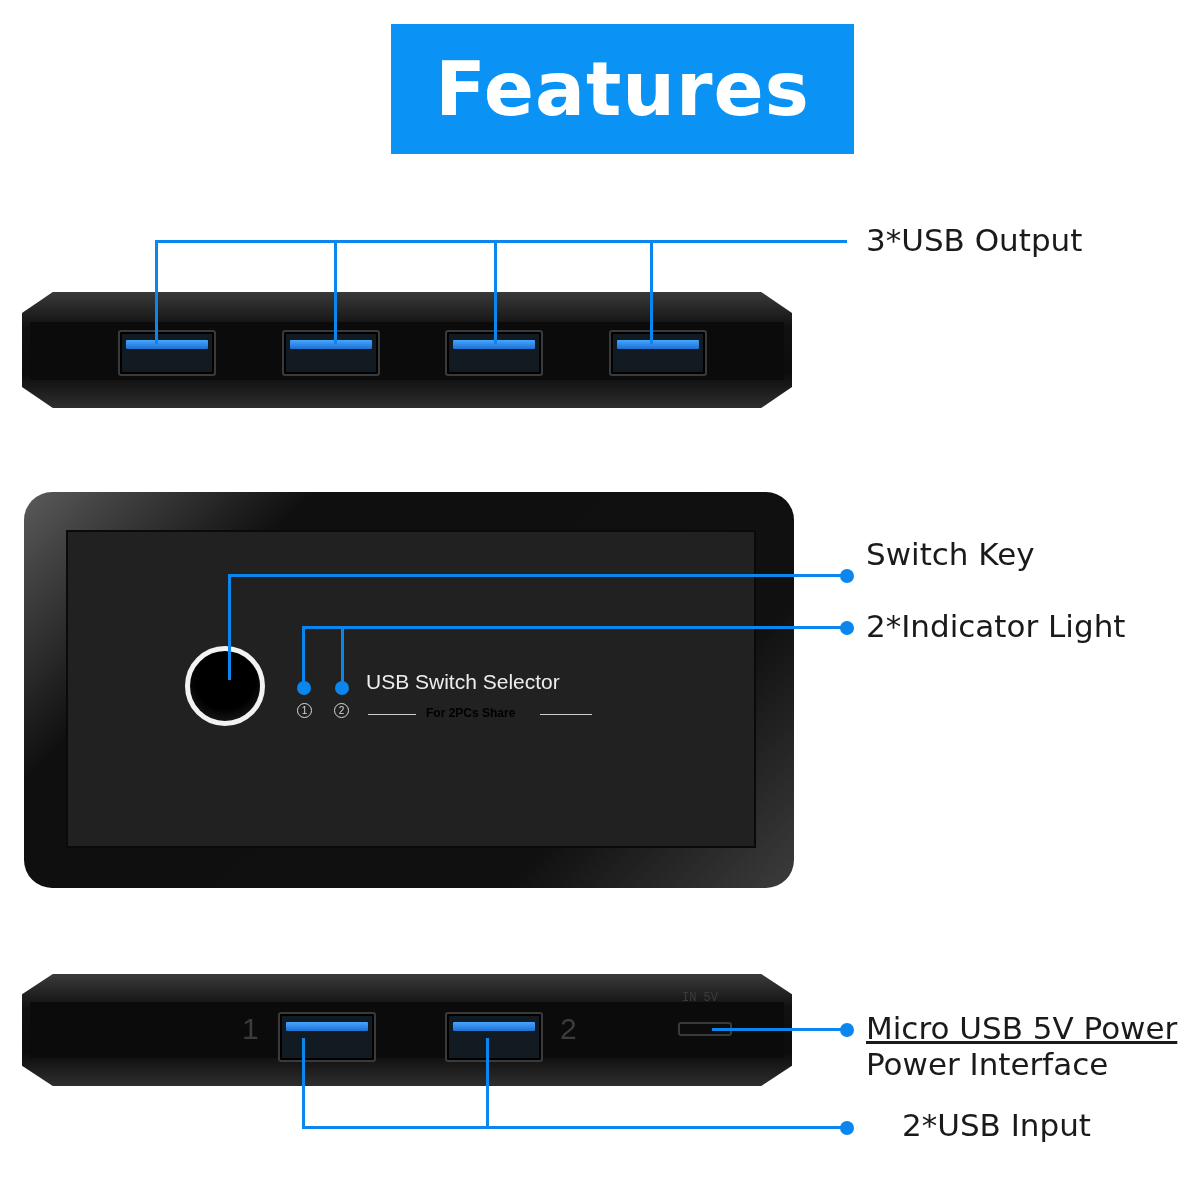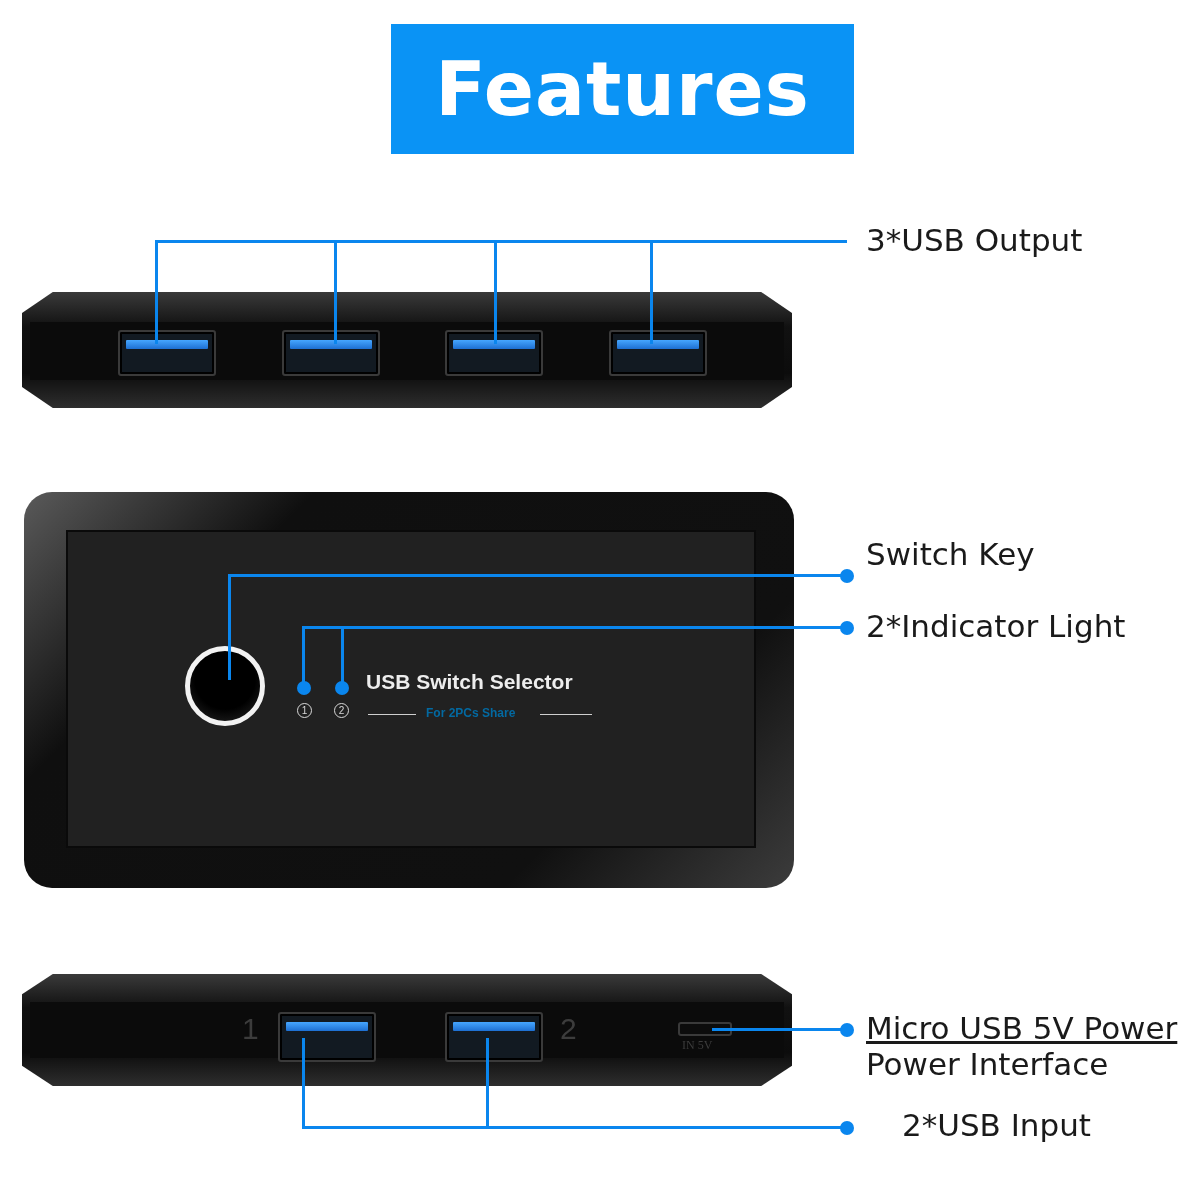--- a/index.html
+++ b/index.html
@@ -14,28 +14,28 @@
   
   .dev-side { position:absolute; background:linear-gradient(#3a3a3a,#111 30%,#0c0c0c 70%,#2e2e2e); }
   .dev-side .band { position:absolute; left:8px; right:8px; background:#0b0b0b; }
   .port { position:absolute; width:94px; height:42px; background:#121a22; border:2px solid #3a3a3a; border-radius:3px; box-shadow: inset 0 0 0 2px #000; }
   .port .tongue { position:absolute; left:6px; right:6px; top:8px; height:9px; background:linear-gradient(#46a6ff,#1d6fd2); border-radius:1px; }
 
   
   .dev-top { position:absolute; left:24px; top:492px; width:770px; height:396px; border-radius:28px; background:linear-gradient(135deg,#5a5a5a,#0f0f0f 25%,#101010 75%,#3c3c3c); }
   .dev-top .panel { position:absolute; left:42px; top:38px; width:686px; height:314px; background:#212121; border:2px solid #0a0a0a; }
   .button-ring { position:absolute; left:185px; top:646px; width:80px; height:80px; border:5px solid #f2f2f2; border-radius:50%; background:radial-gradient(circle at 50% 40%, #000 55%, #2a2a2a); box-sizing:border-box; }
-  .selector-title { position:absolute; left:366px; top:670px; color:#ededed; font-size:21px; font-family:"Liberation Sans", sans-serif;font-weight:bold; }
-  .selector-sub { position:absolute; left:426px; top:706px; color:#0369a1; font-size:12px; font-weight:bold; font-family:"Liberation Sans", sans-serif; }
+  .selector-title { position:absolute; left:366px; top:670px; color:#ededed; font-size:21px; font-family:"Liberation Sans", sans-serif; }
+  .selector-sub { position:absolute; left:426px; top:706px; color:#000000; font-size:12px; font-weight:bold; font-family:"Liberation Sans", sans-serif; }
   .sub-rule { position:absolute; height:1px; background:#cfcfcf; top:714px; }
   .num-circle { position:absolute; width:13px; height:13px; border:1.5px solid #d8d8d8; border-radius:50%; color:#d8d8d8; font-size:10px; line-height:13px; text-align:center; font-family:"Liberation Sans", sans-serif; }
 
   .port-num { position:absolute; color:#3c3c3c; font-size:30px; font-family:"Liberation Sans", sans-serif; }
   .micro-port { position:absolute; left:678px; top:1022px; width:50px; height:10px; border:2px solid #3a3a3a; border-radius:3px; background:#0c0c0c; }
-  .micro-label { position:absolute; left:682px; top:1038px; color:#3c3c3c; font-size:12px; font-family:Liberation Serif, serif; }
+  .micro-label { position:absolute; left:682px; top:991px; color:#3c3c3c; font-size:12px; font-family:Liberation Mono, monospace; }
 </style>
 </head>
 <body>
 
 <div class="banner">
   <span class="banner-title">Features</span>
 </div>
 
 <div class="dev-side" style="left:22px; top:292px; width:770px; height:116px; clip-path:polygon(4% 0,96% 0,100% 18%,100% 82%,96% 100%,4% 100%,0 82%,0 18%);">
   <div class="band" style="top:30px; height:58px;"></div>

